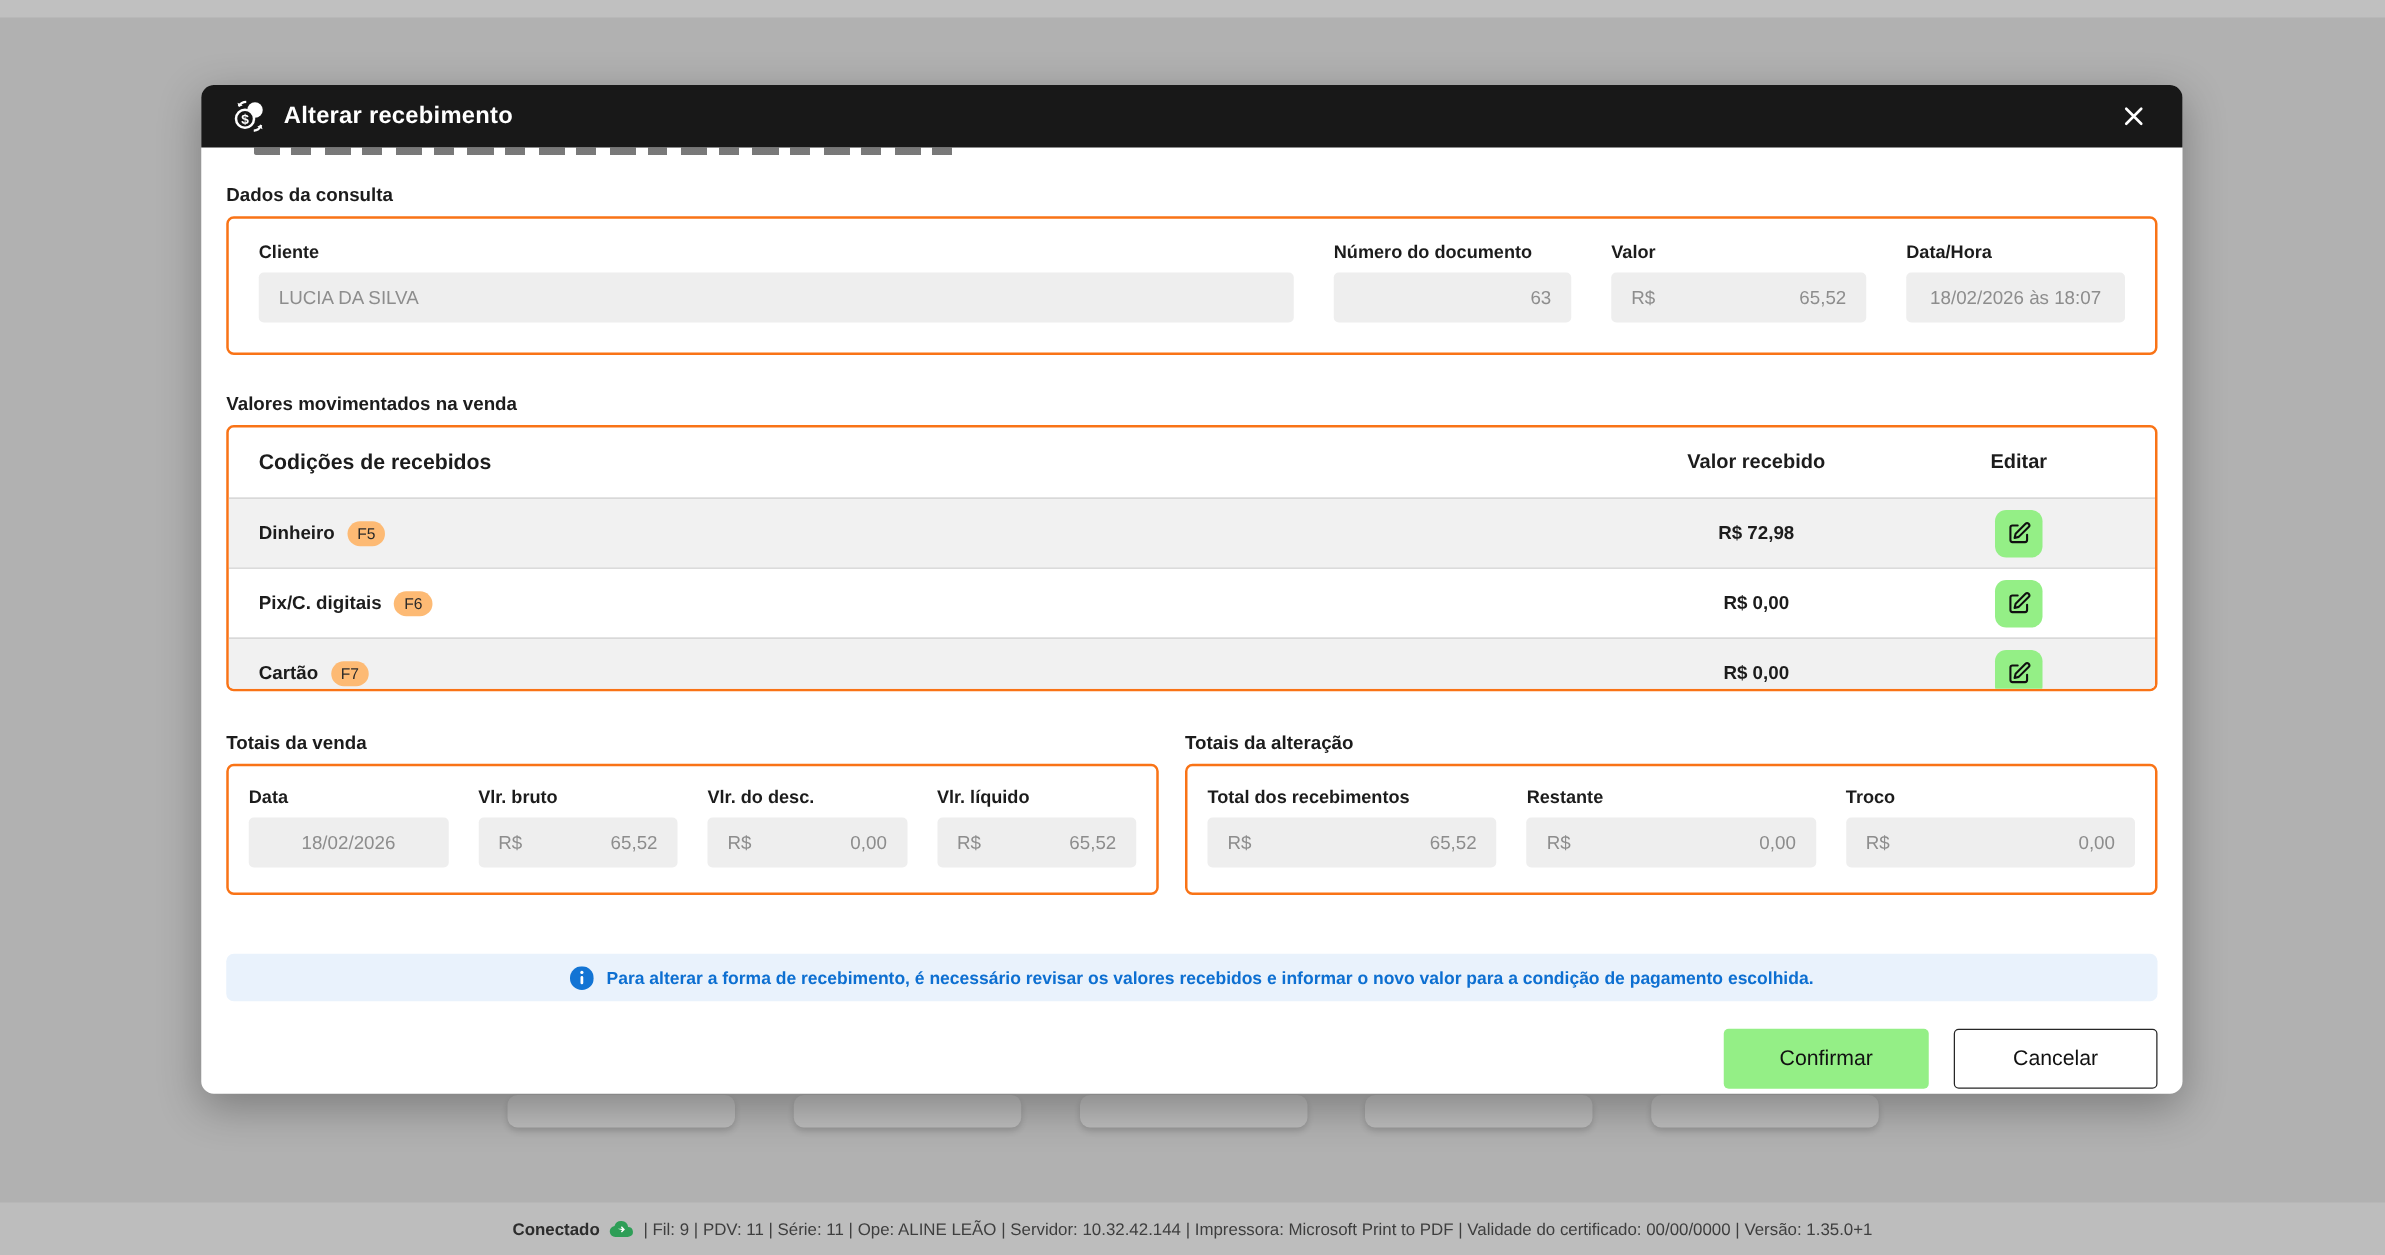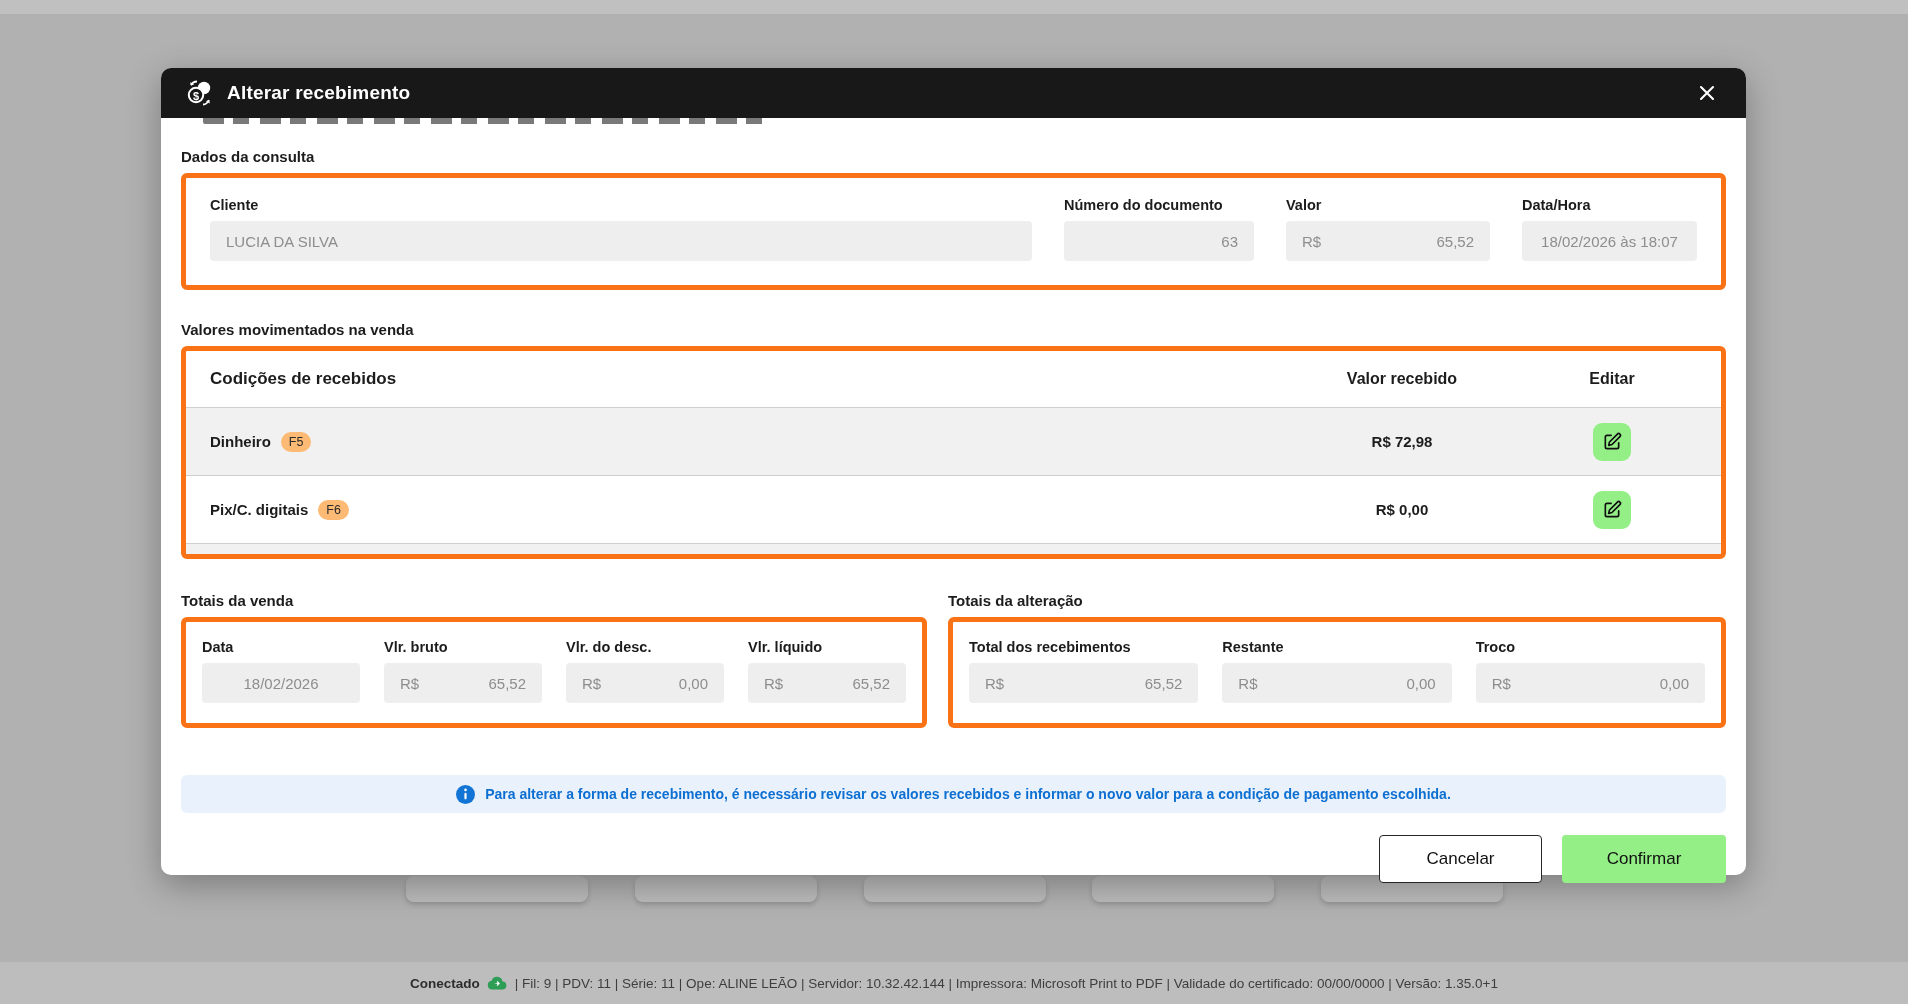--- a/index.html
+++ b/index.html
@@ -42,21 +42,21 @@
   
   .clipped-text {
     position:absolute; top:50px; left:42px; width:565px; height:6px; overflow:hidden; opacity:.75;
     background:repeating-linear-gradient(90deg,#4c4c4c 0 21px, transparent 21px 30px, #4c4c4c 30px 46px, transparent 46px 57px);
     border-radius:0 0 2px 2px;
   }
   .content { padding:0 20px; }
   .section-label { font-size:15px; font-weight:bold; margin-bottom:8px; }
   .sec1-label { padding-top:30px; }
   .box {
-    border:5px solid #f97316; border-radius:6px; background:#fff;
+    border:2px solid #f97316; border-radius:6px; background:#fff;
   }
   .box-pad { padding:19px 24px 24px; }
   .fields-row { display:flex; gap:32px; }
   .field { display:flex; flex-direction:column; }
   .field-label { font-size:14.5px; font-weight:bold; margin-bottom:8px; }
   .input {
     height:40px; background:#eeeeee; border-radius:4px; color:#8d8d8d;
     font-size:15px; display:flex; align-items:center; padding:0 16px;
   }
   .input .val-right { margin-left:auto; }
@@ -66,21 +66,21 @@
   .f-valor { width:204px; }
   .f-data { width:175px; }
   
   .sec2-label { margin-top:31px; }
   .pay-table { height:213px; overflow:hidden; }
   .pt-header {
     height:56px; display:flex; align-items:center; padding:0 24px;
   }
   .pt-header .col-name { font-size:17px; font-weight:bold; }
   .pt-row {
-    height:68px; display:flex; align-items:center; padding:0 24px;
+    height:56px; display:flex; align-items:center; padding:0 24px;
     border-top:1px solid #cfcfcf;
   }
   .pt-row.zebra { background:#f1f1f1; }
   .col-name { flex:1; display:flex; align-items:center; }
   .col-value { width:250px; text-align:center; font-weight:bold; font-size:15px; }
   .pt-header .col-value, .pt-header .col-edit { font-size:16px; font-weight:bold; }
   .col-edit { width:170px; display:flex; justify-content:center; }
   .row-name { font-size:15px; font-weight:bold; }
   .key-badge {
     margin-left:10px; background:#fdba74; color:#2a2a2a; font-size:12.5px;
@@ -299,22 +299,22 @@
         <svg width="19" height="19" viewBox="0 0 19 19">
           <circle cx="9.5" cy="9.5" r="9.5" fill="#1274d4"></circle>
           <rect x="8.4" y="7.8" width="2.2" height="6.6" rx="1.1" fill="#ffffff"></rect>
           <circle cx="9.5" cy="4.9" r="1.3" fill="#ffffff"></circle>
         </svg>
       </span>
       <span class="info-text">Para alterar a forma de recebimento, é necessário revisar os valores recebidos e informar o novo valor para a condição de pagamento escolhida.</span>
     </div>
 
     <div class="actions">
+      <button class="btn btn-confirm">Confirmar</button>
       <button class="btn btn-cancel">Cancelar</button>
-      <button class="btn btn-confirm">Confirmar</button>
     </div>
   </div>
 </div>
 
 <div class="status-bar">
   <span class="status-connected">Conectado</span>
   <span style="display:flex">
     <svg width="21" height="16" viewBox="0 0 21 16">
       <path d="M5.2 14.5a4.4 4.4 0 0 1-.6-8.76A5.6 5.6 0 0 1 15.5 6.6a3.9 3.9 0 0 1 1 7.66c-.4.16-.9.24-1.4.24H5.2z" fill="#2e9e57"></path>
       <path d="M7.2 9.2h4.4l-1.3-1.3 1-1 3 3-3 3-1-1 1.3-1.3" fill="#ffffff" transform="scale(0.82) translate(1.5,0.5)"></path>

